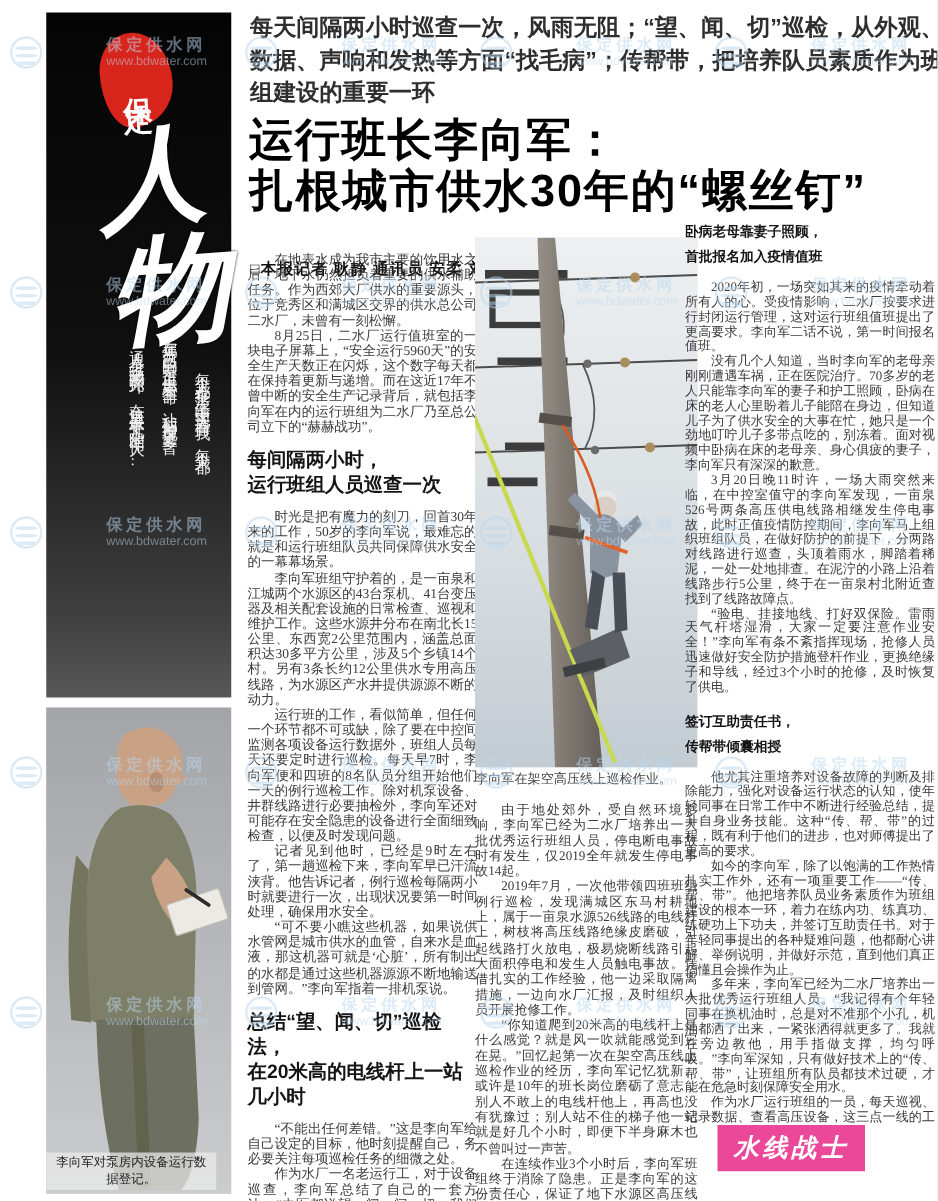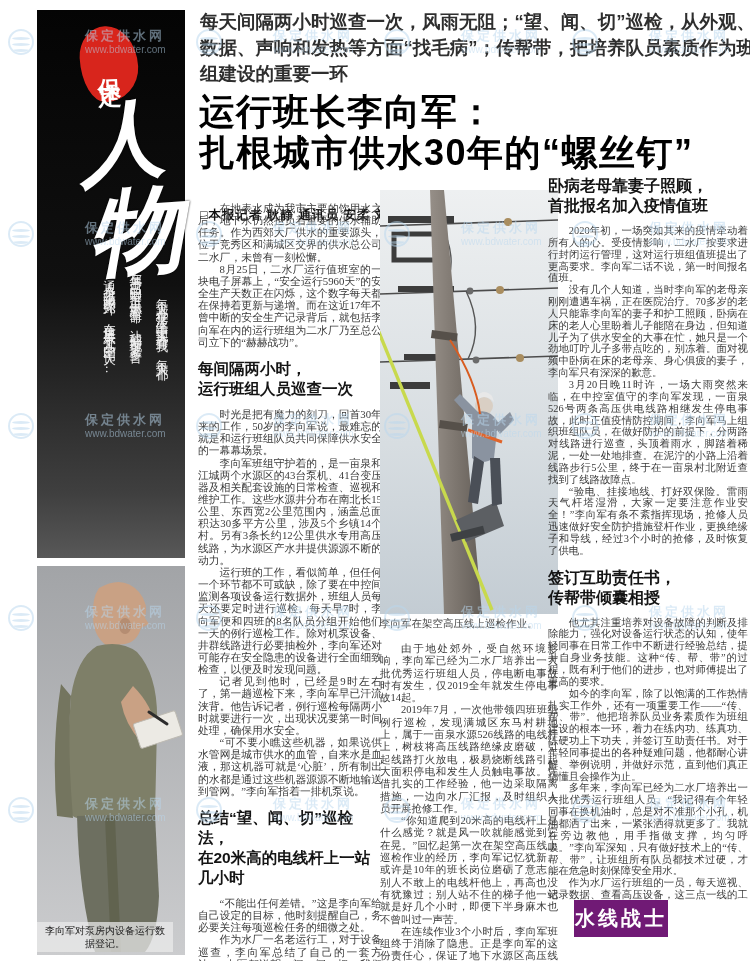--- a/index.html
+++ b/index.html
@@ -70,26 +70,26 @@
   #col1 .subhead { font-size:15.5px; line-height:20px; margin:11px 0 9px; }
 
   #photo2 { position:absolute; left:380px; top:190px; width:178px; height:424px;
             overflow:hidden; background:#dfe3e6; }
   #caption2 { position:absolute; left:380px; top:617px; width:178px;
               font-size:10.5px; color:#444; line-height:13px; }
   #col2 { left:380px; top:643px; width:178px; font-size:10.5px; line-height:12.3px; }
 
   #col3 { left:548px; top:176px; width:200px; height:724px; overflow:hidden;
           font-size:10.4px; line-height:11.85px; }
-  #col3 .subhead { font-size:16px; line-height:20px; margin:0 0 9px; }
+  #col3 .subhead { font-size:11px; line-height:20px; margin:0 0 9px; }
   #col3 .subhead.mid { margin:11px 0 9px; }
 
-  #badge { position:absolute; left:574px; top:900px; background:#701a75; color:#fff;
+  #badge { position:absolute; left:574px; top:900px; background:#ec4899; color:#fff;
            font-family:"Liberation Sans",sans-serif; font-weight:900; font-size:20px;
-           letter-spacing:3px; padding:5px 1px; }
+           letter-spacing:3px; padding:5px 13px;font-style:italic; }
 </style>
 </head>
 <body>
 
 <div id="page">
 
   <div id="wm-layer">
       <div class="wm-cell" style="left: 8px; top: 28px;">
         <span class="wm-logo">
           <i></i>

